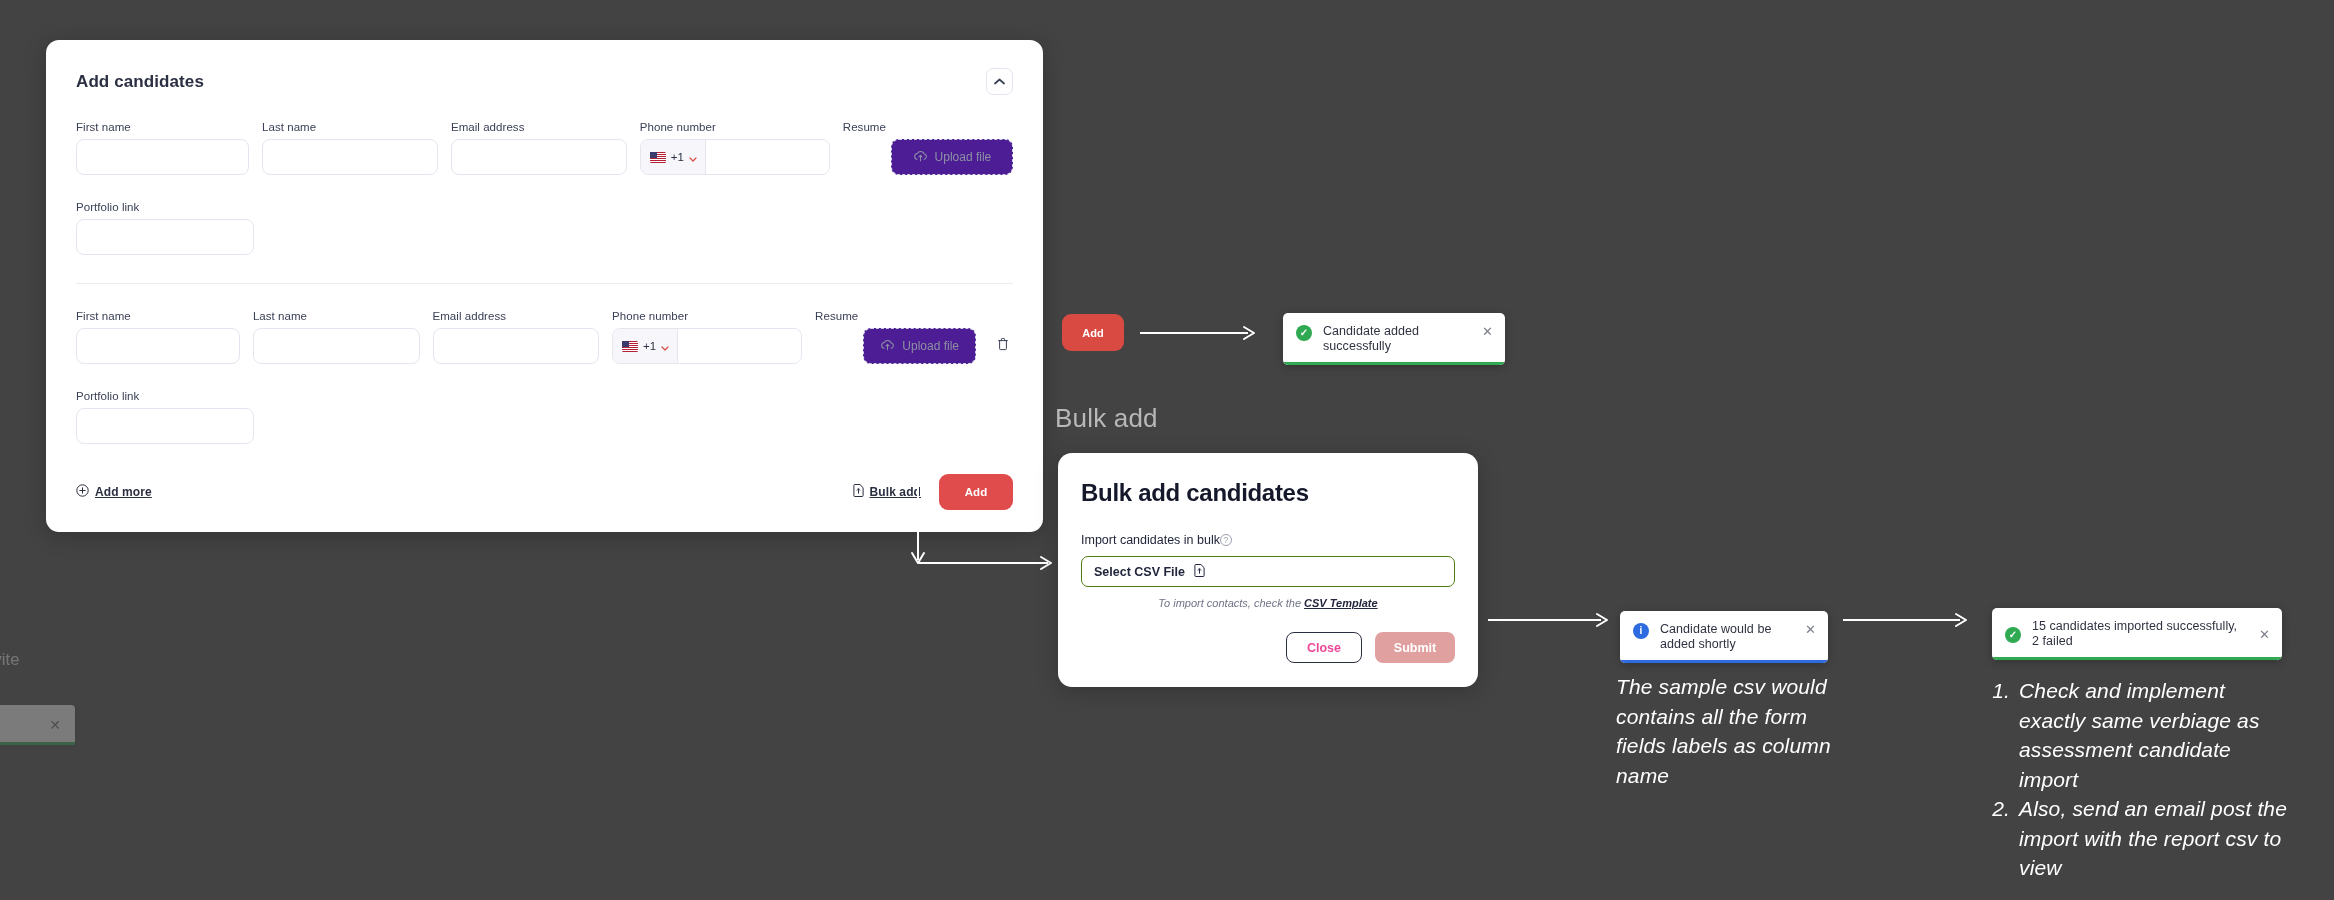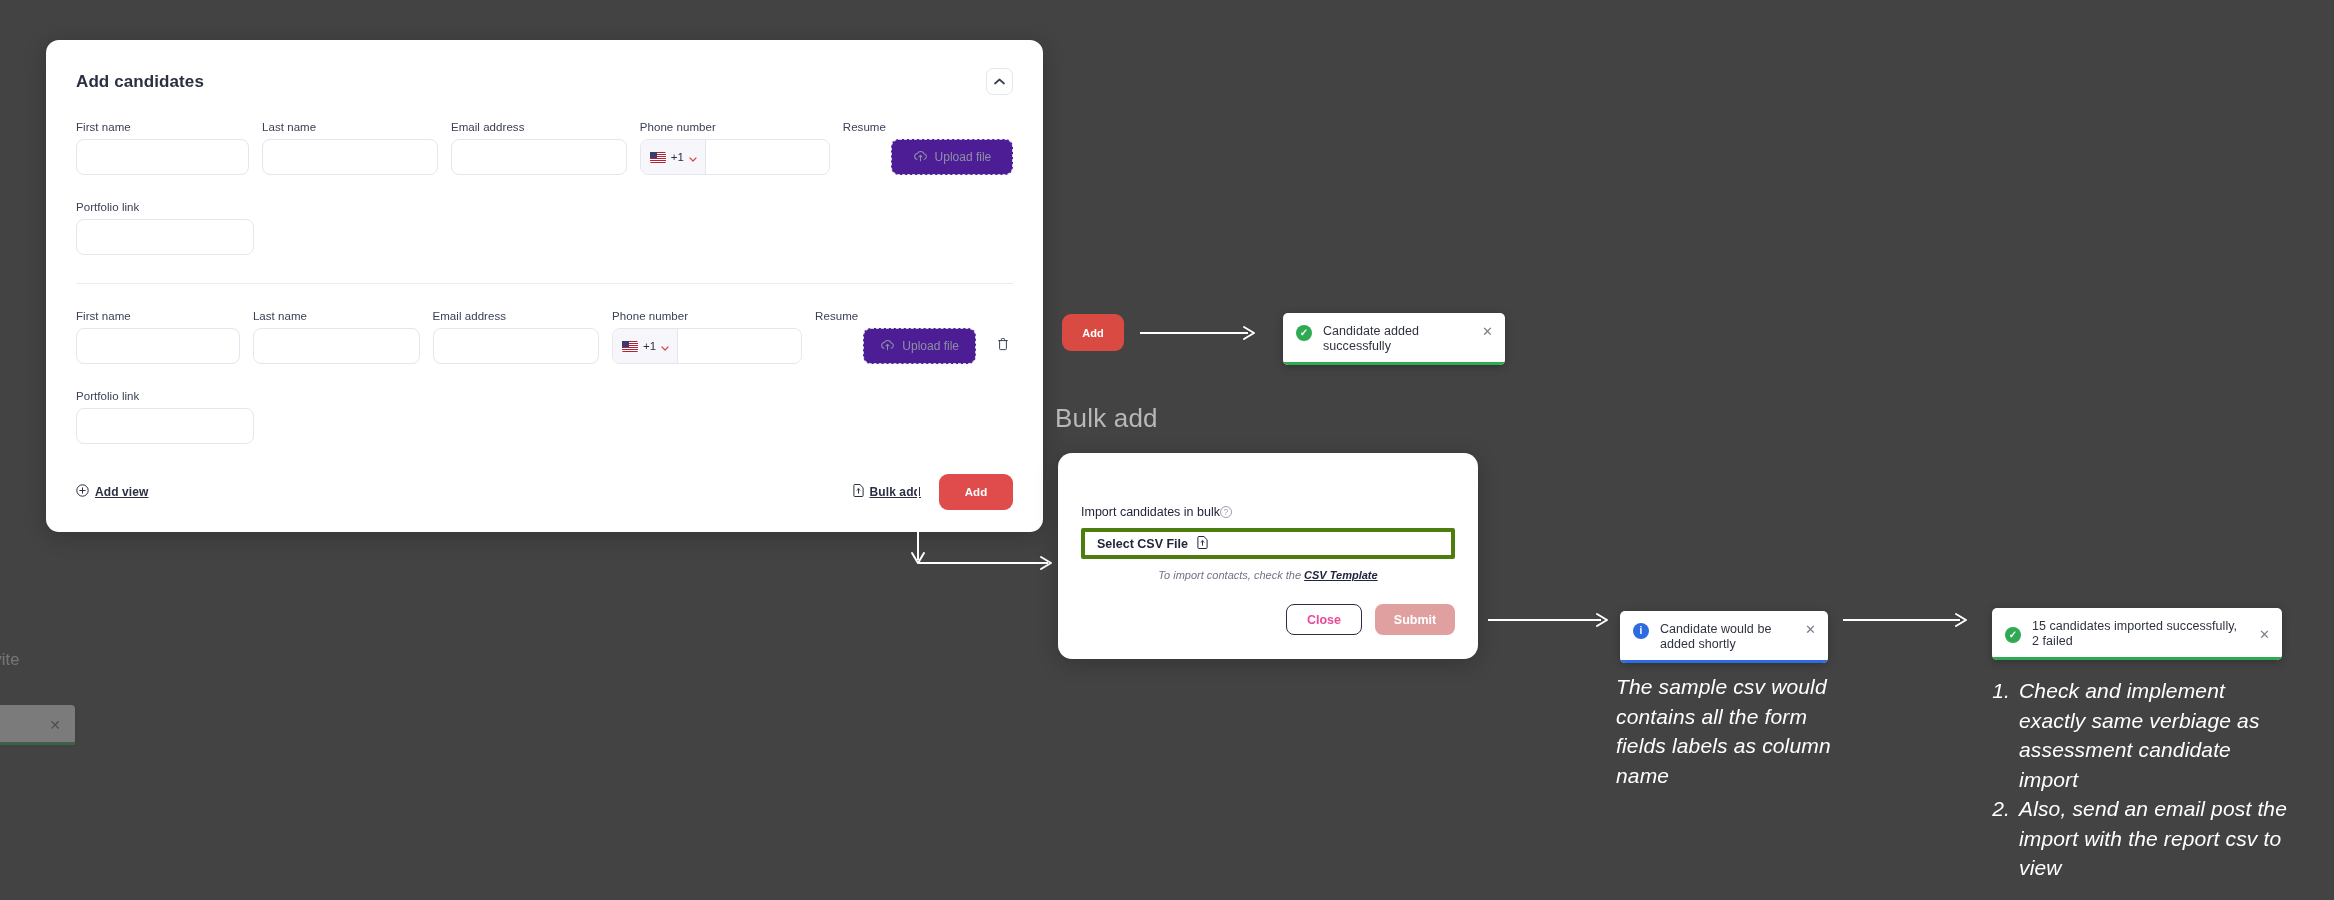--- a/index.html
+++ b/index.html
@@ -259,22 +259,22 @@
     border: 1px solid #9aa0b2;
     border-radius: 50%;
     font-size: 8.5px;
     color: #9aa0b2;
     display: flex; align-items: center; justify-content: center;
     line-height: 1;
   }
   .csv-select {
     margin-top: 9px;
     height: 31px;
-    border: 4px solid #4d7c0f;
-    border-radius: 2px;
+    border: 1px solid #4d7c0f;
+    border-radius: 7px;
     display: flex; align-items: center;
     padding: 0 12px;
     gap: 9px;
     cursor: pointer;
     background: #fff;
   }
   .csv-select-label { font-size: 12.5px; font-weight: 600; color: #22263c; }
   .bulk-hint {
     margin-top: 10px;
     font-size: 11px;
@@ -510,21 +510,21 @@
     </div>
 
     <div class="card-foot">
       <div class="add-more">
         <span>
           <svg width="13" height="13" viewBox="0 0 13 13" fill="none">
             <circle cx="6.5" cy="6.5" r="5.7" stroke="#2b2f42" stroke-width="1"></circle>
             <path d="M6.5 3.8v5.4M3.8 6.5h5.4" stroke="#2b2f42" stroke-width="1" stroke-linecap="round"></path>
           </svg>
         </span>
-        <span class="add-more-label">Add view</span>
+        <span class="add-more-label">Add more</span>
       </div>
       <div class="foot-right">
         <div class="bulk-add-link">
           <span>
             <svg width="11" height="13" viewBox="0 0 11 13" fill="none">
               <path d="M.9 1.4a.9.9 0 01.9-.9h5.1l3.2 3.2v7.9a.9.9 0 01-.9.9H1.8a.9.9 0 01-.9-.9V1.4z" stroke="#2b2f42" stroke-width="1" stroke-linejoin="round"></path>
               <path d="M5.5 9.2V4.9M5.5 4.9L4.2 6.2M5.5 4.9l1.3 1.3" stroke="#2b2f42" stroke-width="1" stroke-linecap="round" stroke-linejoin="round"></path>
             </svg>
           </span>
           <span class="bulk-add-label">Bulk add</span>
@@ -556,20 +556,21 @@
   <div class="arrow" style="left:908px; top:437px;">
     <svg width="210" height="140" viewBox="0 0 210 140">
       <path d="M10 4 V123" stroke="#ffffff" stroke-width="2"></path>
       <path d="M4 116 L10 126 L16 116" stroke="#ffffff" stroke-width="2" fill="none" stroke-linecap="round" stroke-linejoin="round"></path>
       <path d="M10 126 H140" stroke="#ffffff" stroke-width="2"></path>
       <path d="M133 120 L143 126 L133 132" stroke="#ffffff" stroke-width="2" fill="none" stroke-linecap="round" stroke-linejoin="round"></path>
     </svg>
   </div>
 
   <div class="bulk-modal">
+    <div class="bulk-title">Bulk add candidates</div>
 
     <div class="bulk-sub">
       <span>Import candidates in bulk</span>
       <span class="q-icon">?</span>
     </div>
 
     <div class="csv-select">
       <span class="csv-select-label">Select CSV File</span>
       <span>
         <svg width="11" height="13" viewBox="0 0 11 13" fill="none">

